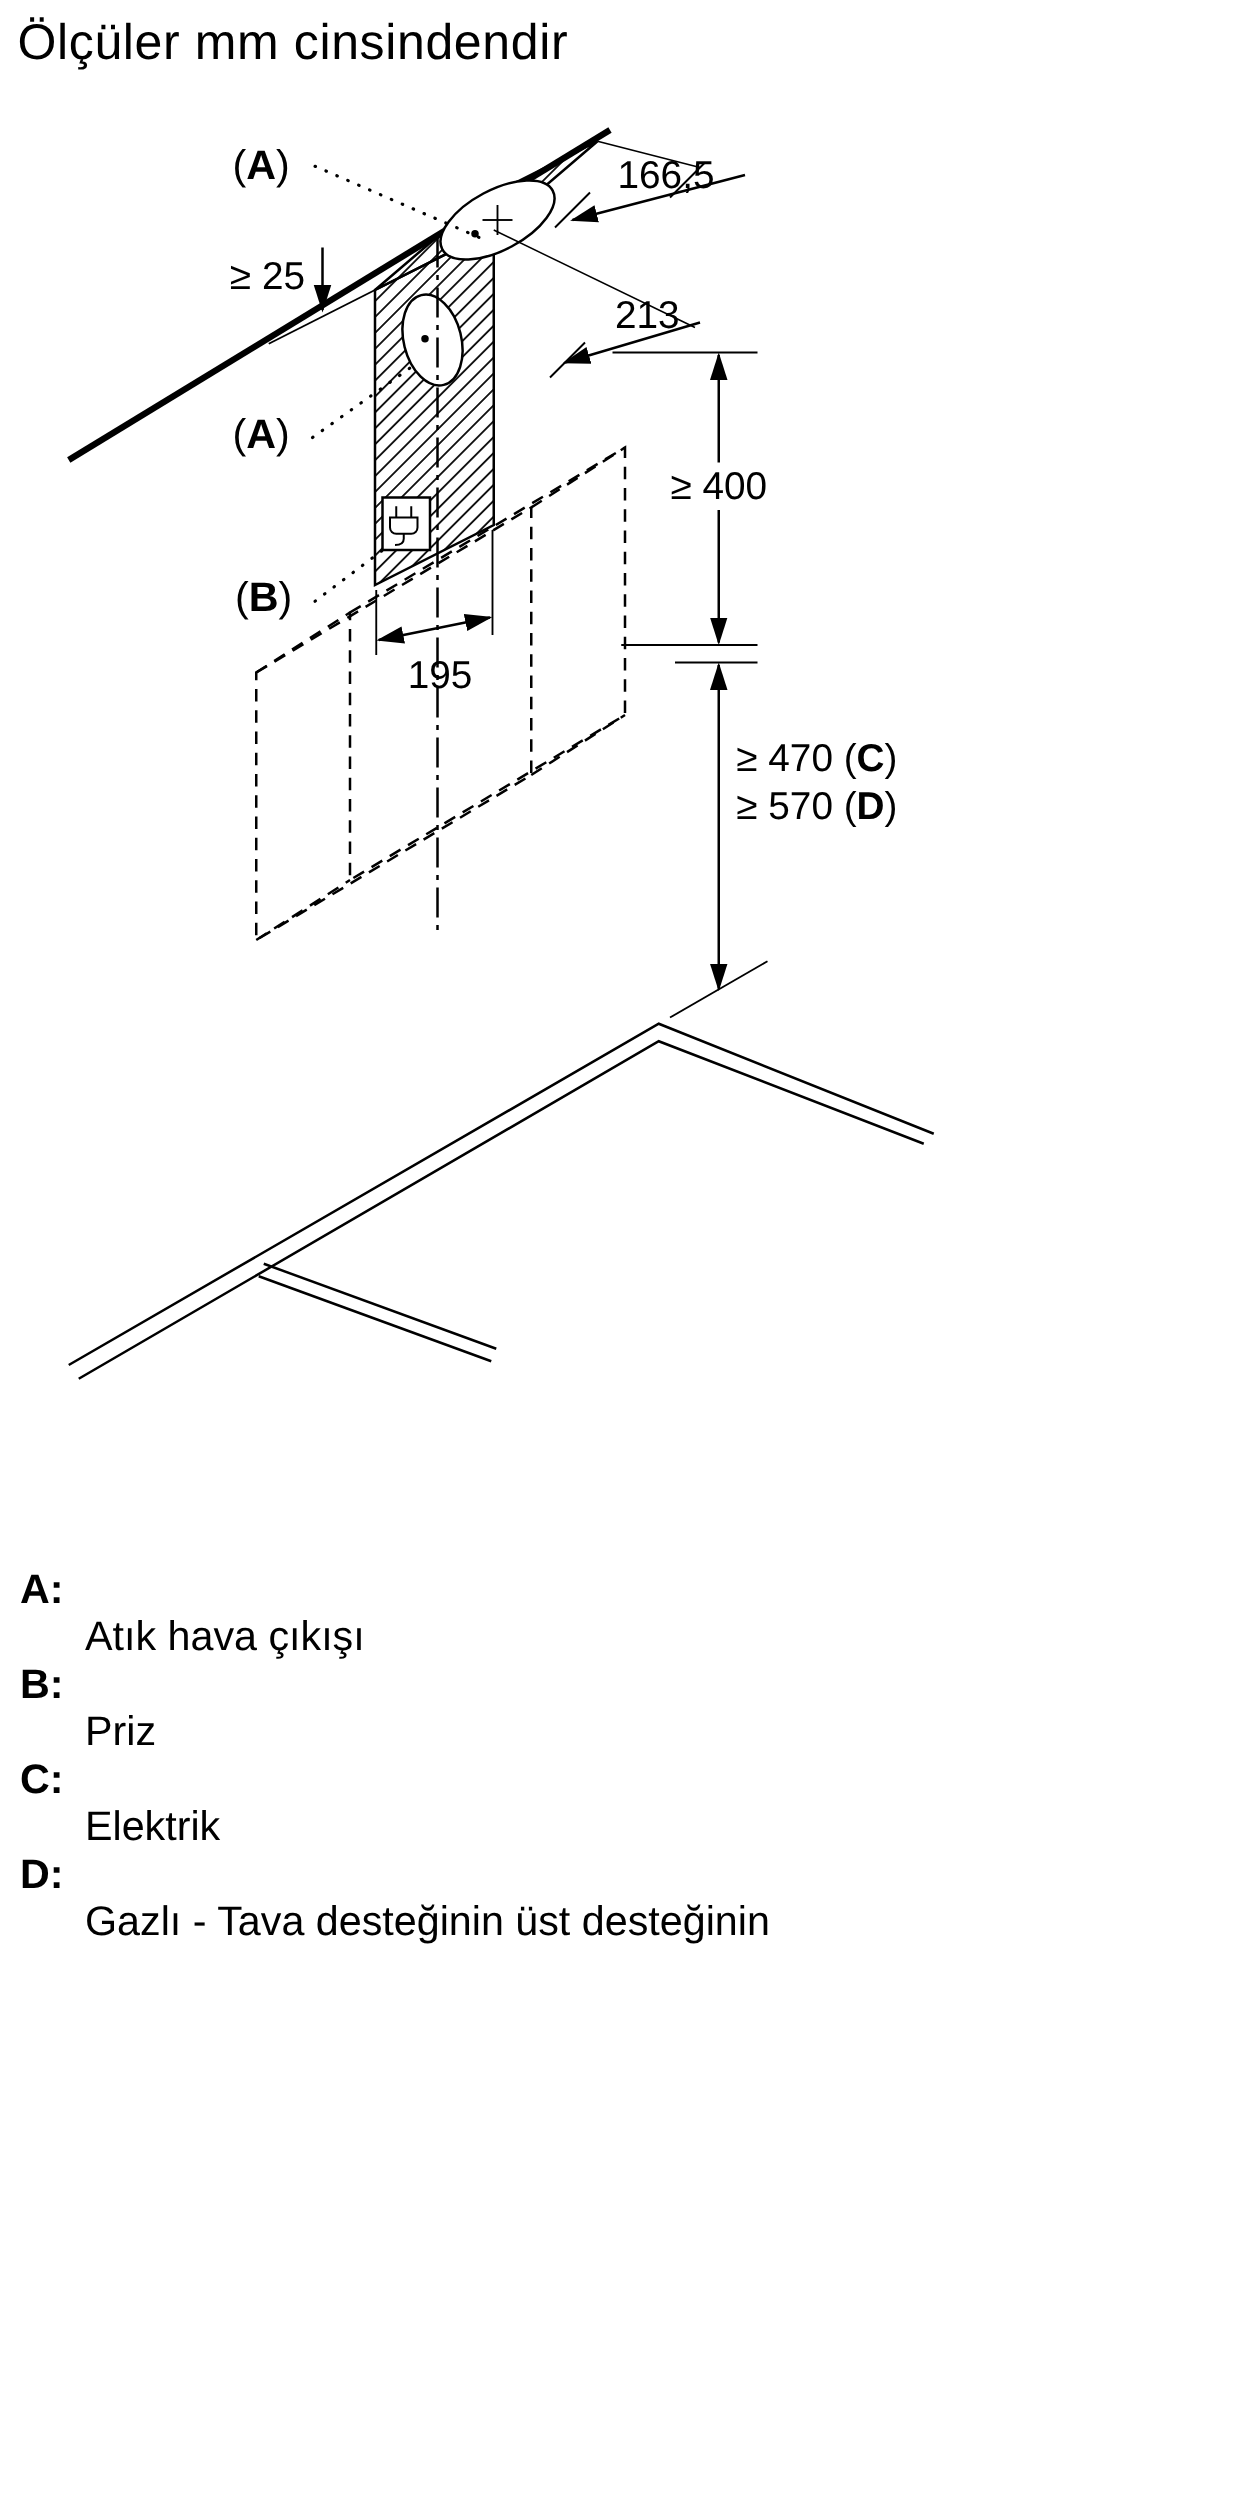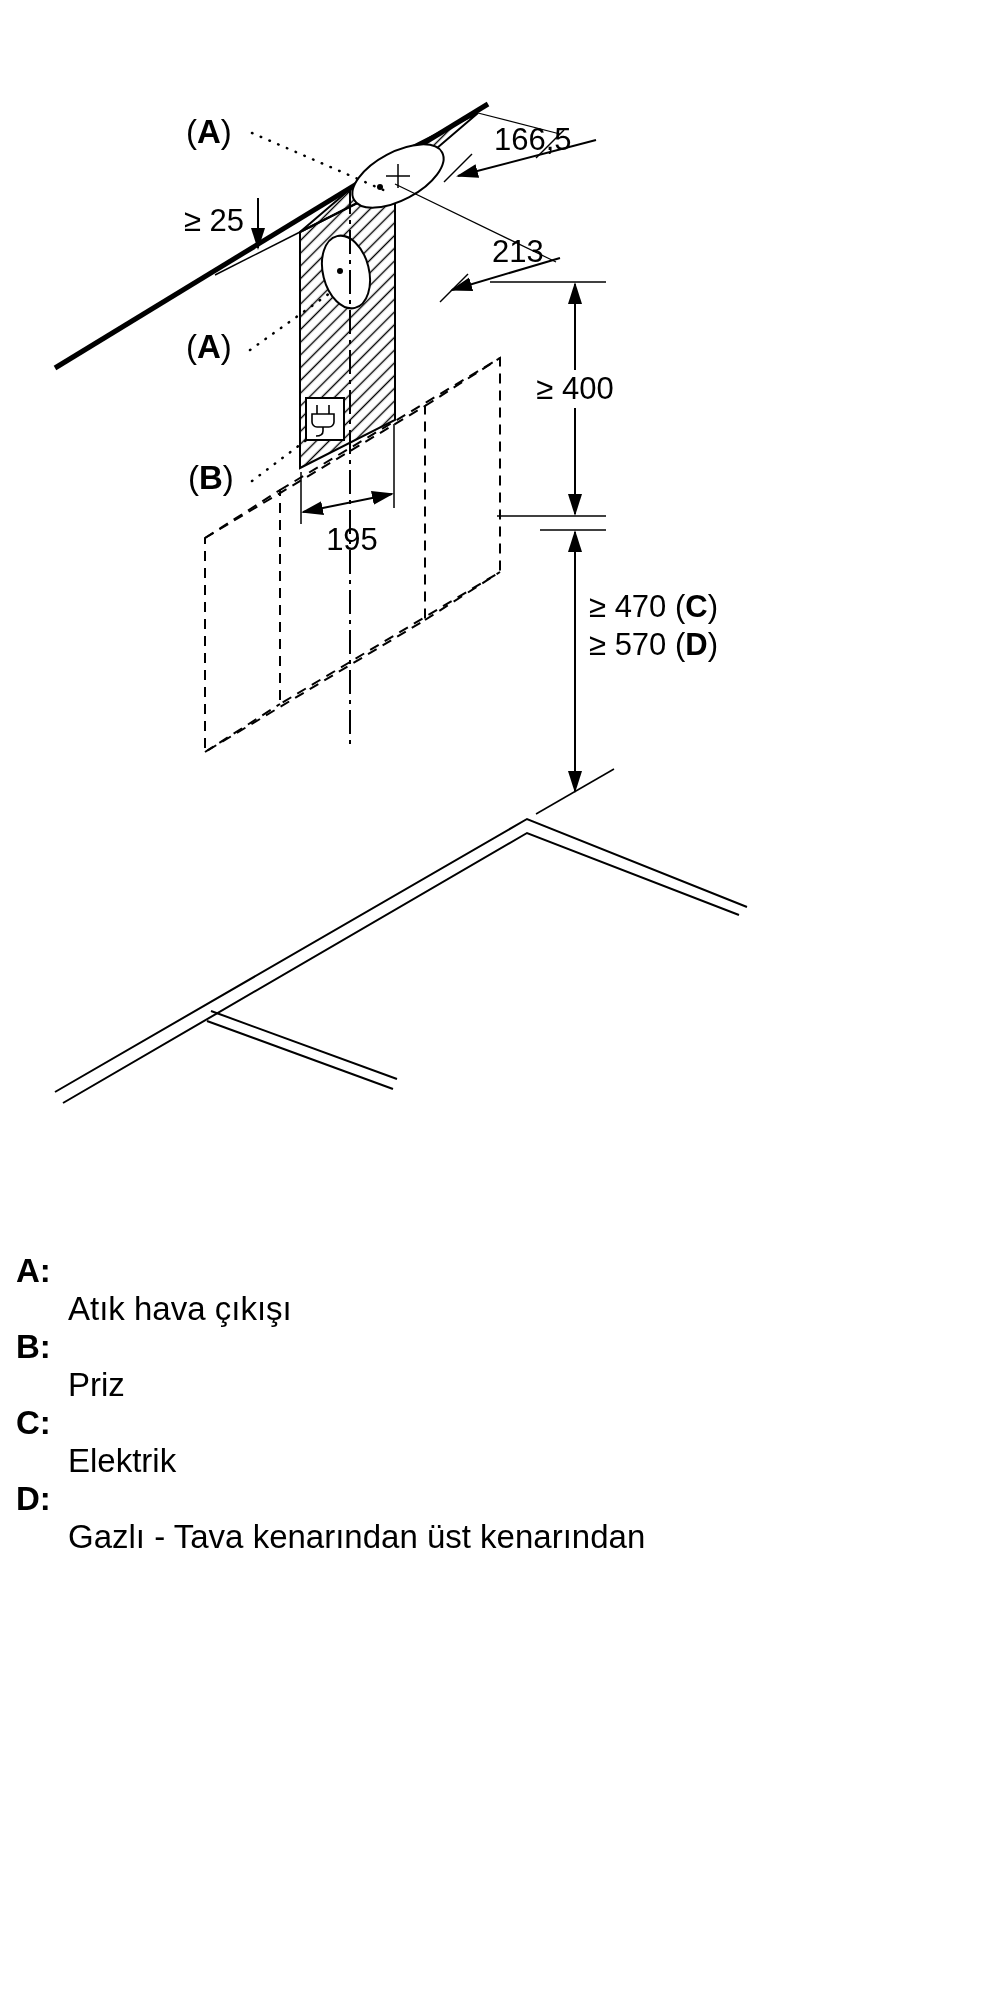--- a/index.html
+++ b/index.html
@@ -24,20 +24,21 @@
   .legend-key{font-weight:bold;width:52px;flex:none;}
   .legend-text{white-space:nowrap;margin-top:38px;}
   text{font-family:"Liberation Sans", sans-serif;}
   .b{font-weight:bold;}
 </style>
 </head>
 <body>
 
 <div class="page">
 
+  <div class="title">Ölçüler mm cinsindendir</div>
 
   <svg class="diagram-svg" width="1000" height="1160" viewBox="0 0 1000 1160">
     <defs>
       <marker id="ae" markerWidth="11" markerHeight="8" refX="10" refY="4" orient="auto">
         <path d="M0,0.5 L11,4 L0,7.5 Z" fill="#000" stroke="none"></path>
       </marker>
       <marker id="as" markerWidth="11" markerHeight="8" refX="10" refY="4" orient="auto-start-reverse">
         <path d="M0,0.5 L11,4 L0,7.5 Z" fill="#000" stroke="none"></path>
       </marker>
       <pattern id="hatch" width="9" height="9" patternUnits="userSpaceOnUse" patternTransform="rotate(45)">
@@ -161,17 +162,17 @@
     <div class="legend-row">
       <span class="legend-key">B:</span>
       <span class="legend-text">Priz</span>
     </div>
     <div class="legend-row">
       <span class="legend-key">C:</span>
       <span class="legend-text">Elektrik</span>
     </div>
     <div class="legend-row">
       <span class="legend-key">D:</span>
-      <span class="legend-text">Gazlı - Tava kenarından üst kenarından</span>
+      <span class="legend-text">Gazlı - Tava desteğinin üst desteğinin</span>
     </div>
   </div>
 
 </div>
 
 </body></html>

